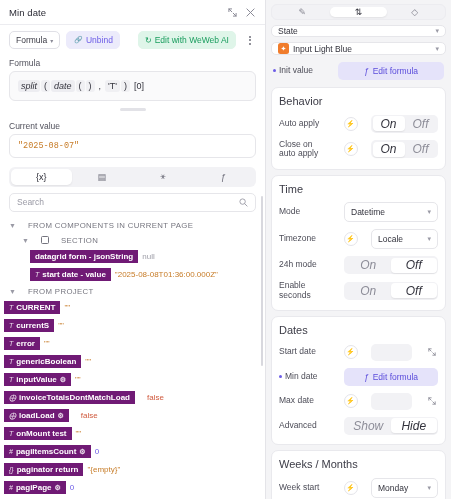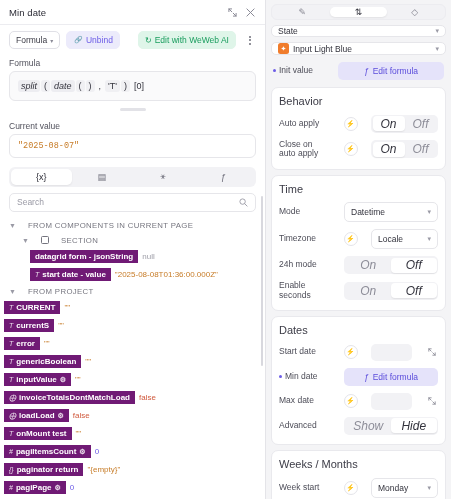--- a/index.html
+++ b/index.html
@@ -116,21 +116,21 @@
   .row.ind2 { padding-left: 4px; }
   .badge {
     display: inline-flex; align-items: center; gap: 3px;
     background: #701a75; color: #fff; border-radius: 0;
     padding: 2px 5px; font-size: 8px; font-weight: bold; white-space: nowrap;
   }
   .badge .ty { font-size: 7px; font-weight: normal; opacity: .85; font-style: italic; }
   .badge .gear { font-size: 7px; opacity: .85; }
   .val { font-size: 8px; color: #a0a0aa; }
   .val.orange { color: #c77c28; }
-  .val.red { color: #d05a3e; }
+  .val.red { color: #d05a3e; margin-left: 8px; }
   .val.purple { color: #6c5ce7; }
 
   .scrollbar {
     position: absolute; right: 2px; top: 196px; width: 2.5px; height: 170px;
     background: #d8d8de; border-radius: 2px;
   }
 
   
   .right {
     width: 185px; height: 499px; background: #f4f4f6;

